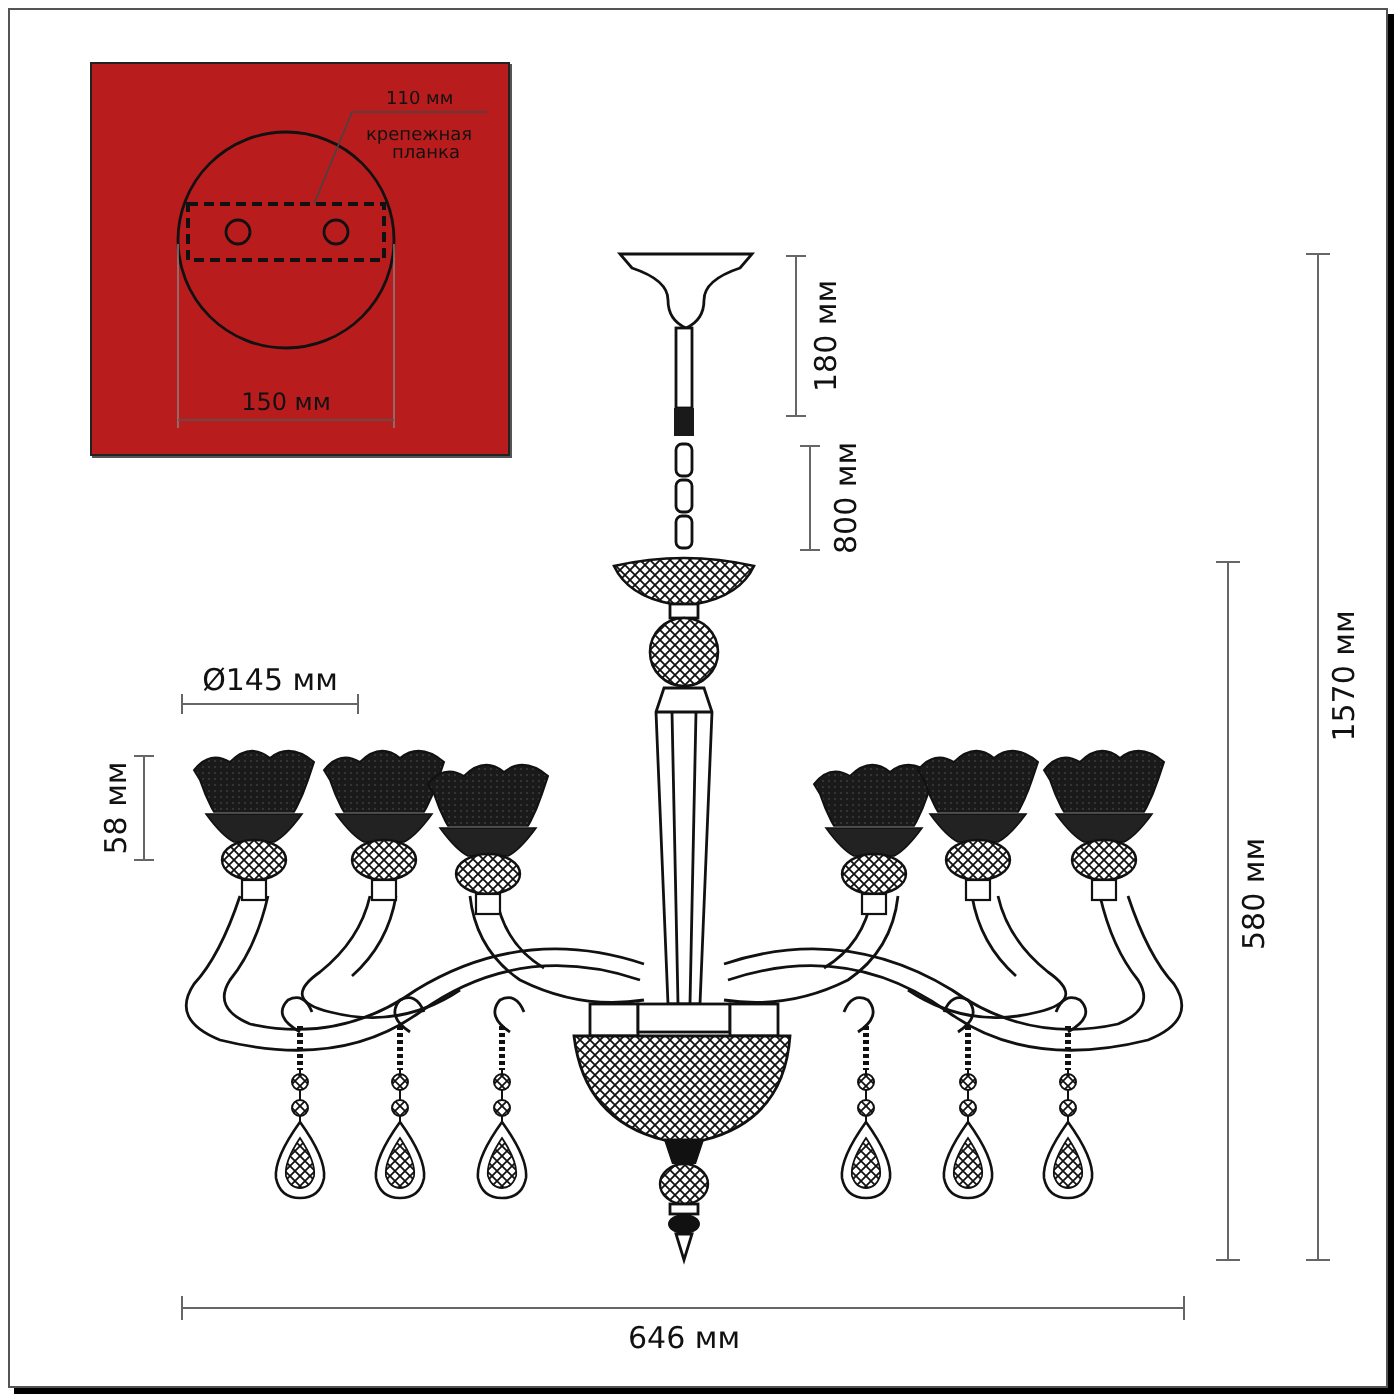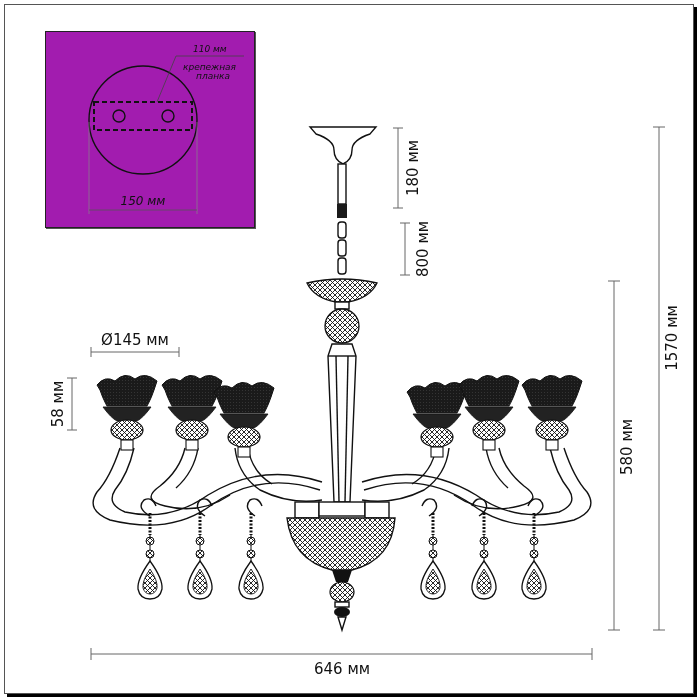--- a/index.html
+++ b/index.html
@@ -1,21 +1,21 @@
 <!DOCTYPE html>
 <html><head>
 <meta charset="utf-8">
 <style>
   html, body { margin: 0; padding: 0; background: #ffffff; }
   body { width: 700px; height: 700px; position: relative; overflow: hidden;
          font-family: "DejaVu Sans", "Liberation Sans", sans-serif; }
   .frame { position: absolute; left: 4px; top: 4px; width: 688px; height: 688px;
            border: 1px solid #555; box-shadow: 3px 3px 0 #000; background: #fff; }
   .inset { position: absolute; left: 45px; top: 31px; width: 208px; height: 195px;
-           border: 1.5px solid #222; box-shadow: 1px 1px 0 #555; background: #a21caf; font-style: italic; }
+           border: 1.5px solid #222; box-shadow: 1px 1px 0 #555; background: #b91c1c; }
   svg text { font-family: "DejaVu Sans", "Liberation Sans", sans-serif; fill: #111; }
   .dim { stroke: #666; stroke-width: 1; fill: none; }
   .ln { stroke: #111; fill: none; stroke-width: 1.4; }
   .lnf { stroke: #111; fill: #fff; stroke-width: 1.4; }
 </style>
 </head>
 <body>
 
 <div class="frame"></div>
 

